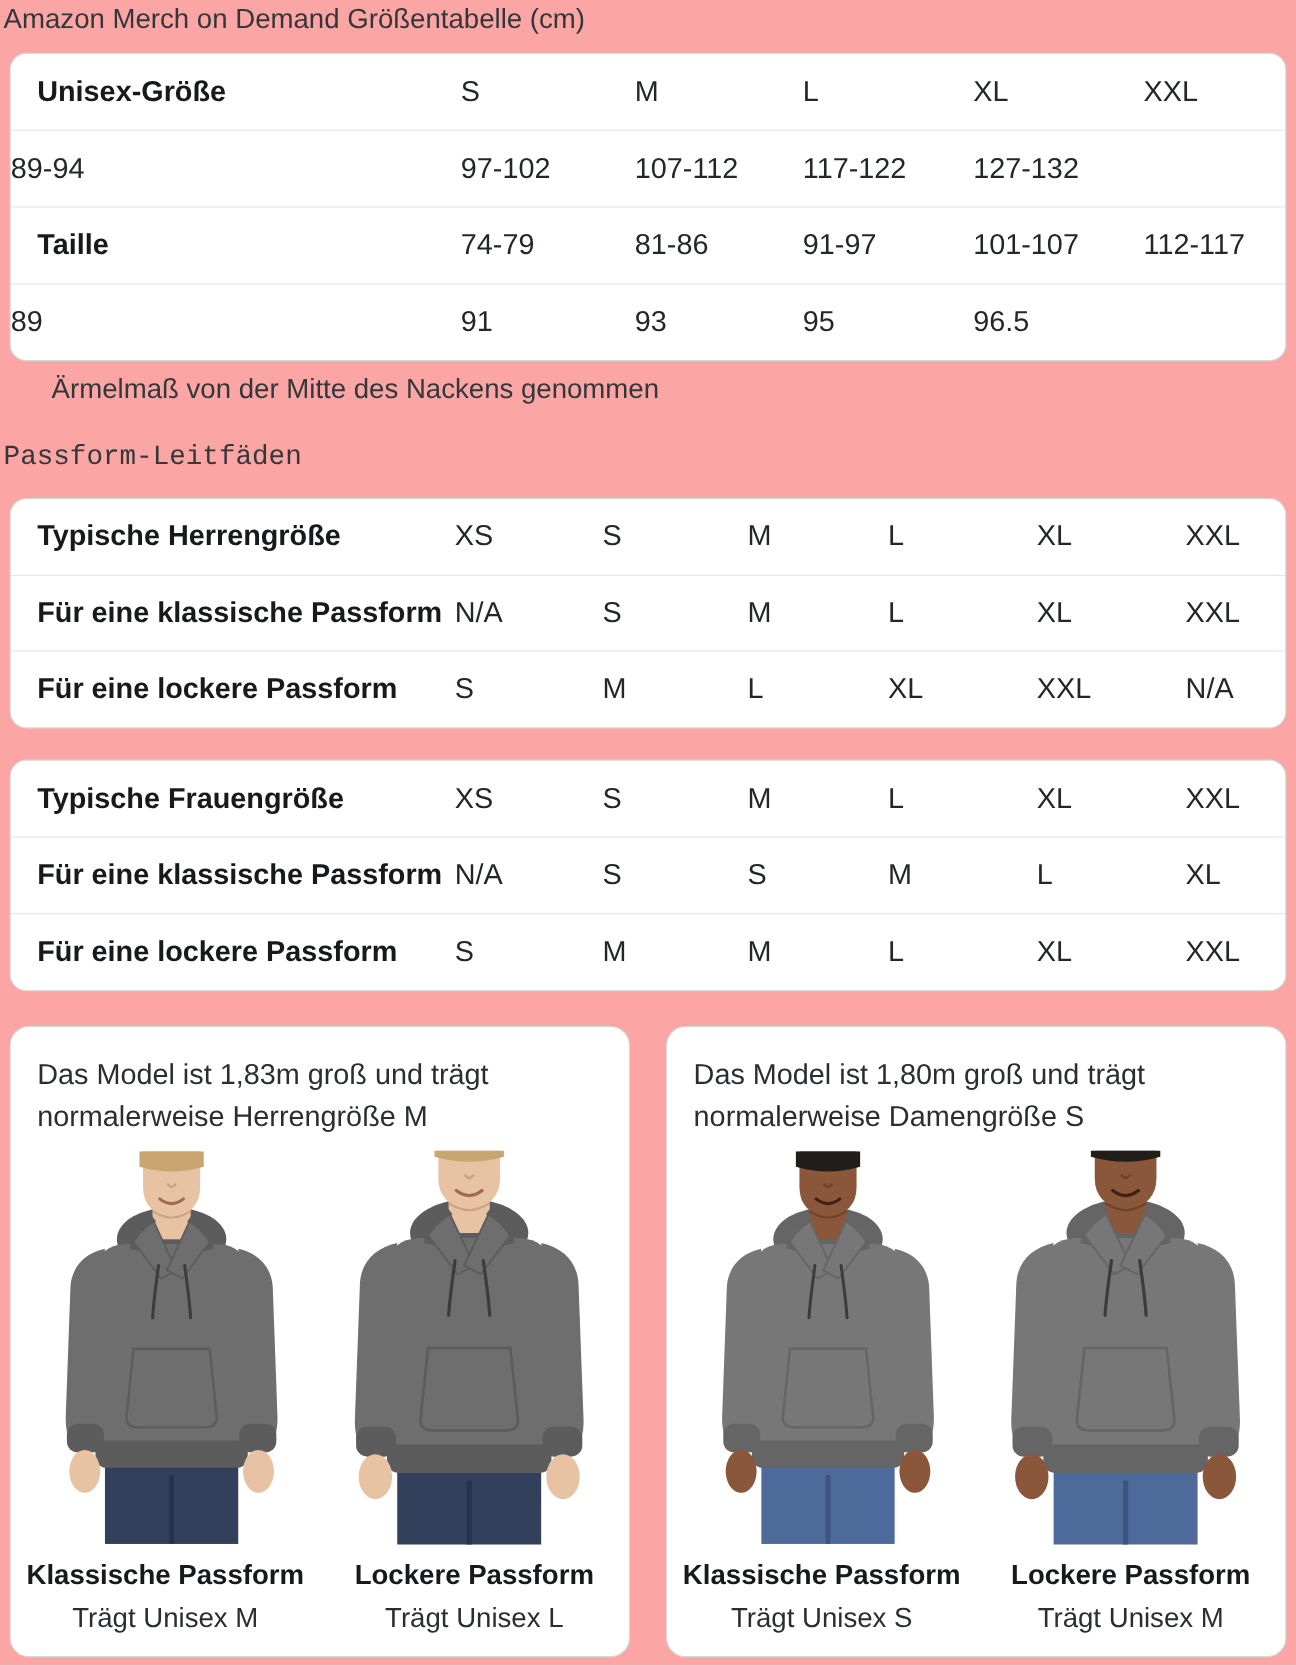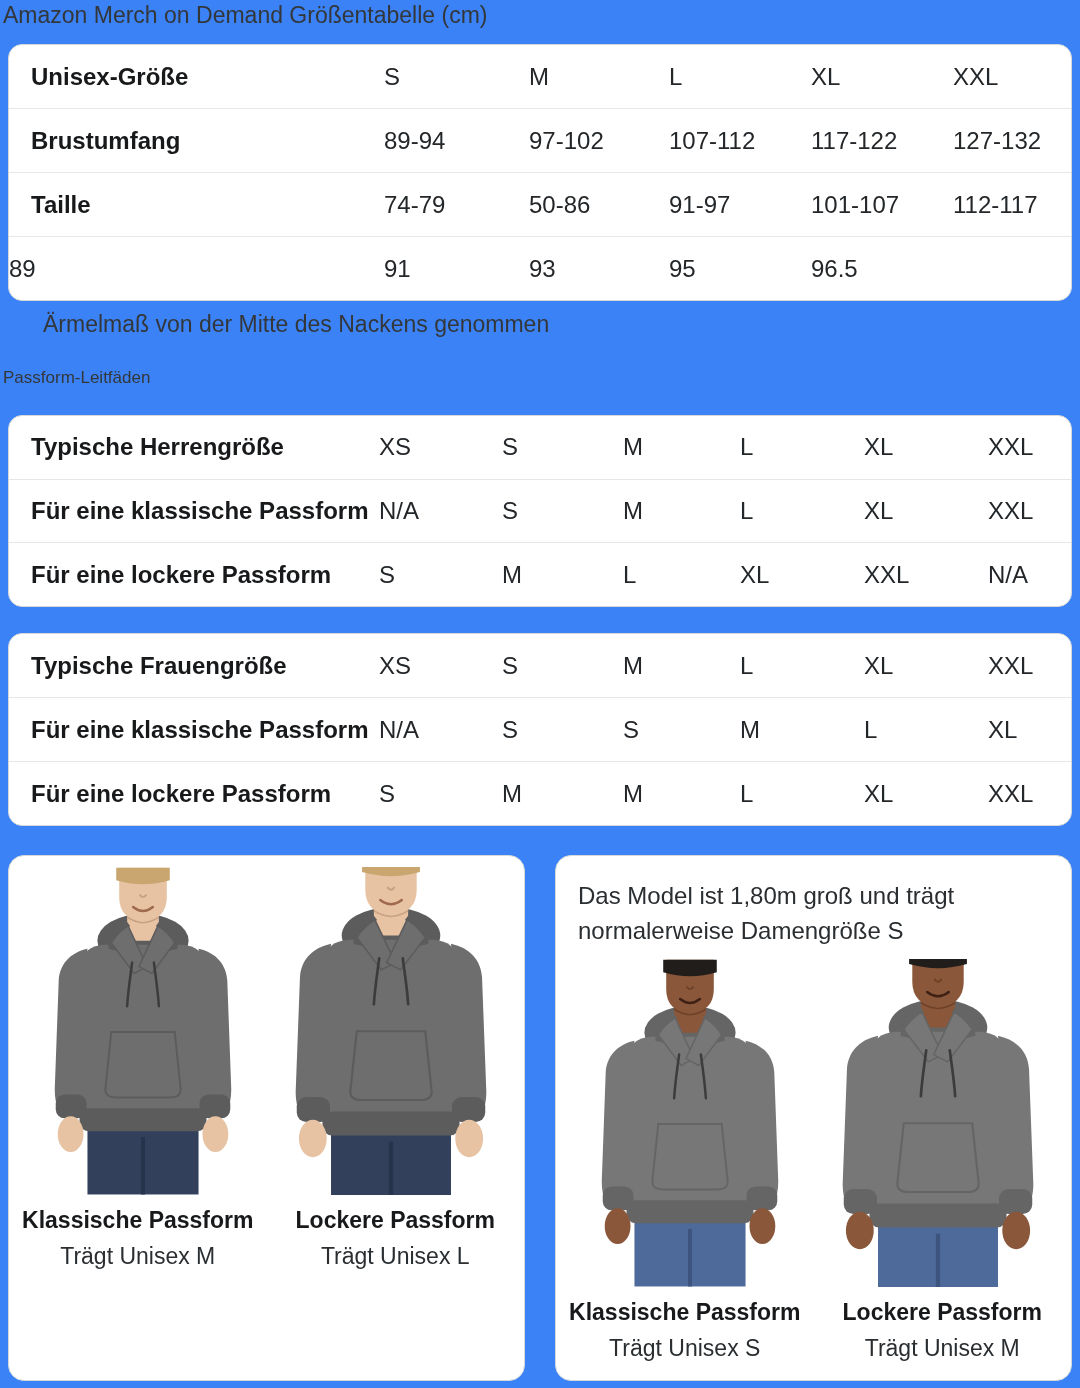--- a/index.html
+++ b/index.html
@@ -1,34 +1,34 @@
 <!DOCTYPE html>
 <html style="--c-text: #1b1e20; --c-muted-text: #33373a; --c-table-border: #d5d9d9; --c-row-divider: #e7e7e7; --c-hoodie-gray: #6e6e6e; --c-male-skin: #e7c3a3; --c-male-hair: #c9a570; --c-male-jeans: #32405c; --c-female-skin: #8a573a; --c-female-hair: #211d1b; --c-female-jeans: #4d6a9b;"><head>
 <meta charset="utf-8">
 <style>
   html,body{margin:0;padding:0;background:#fff;}
-  .page{position:relative;width:1080px;height:1388px;overflow:hidden;background:#3b82f6;
+  .page{position:relative;width:1080px;height:1388px;overflow:hidden;background:#fca5a5;
         font-family:"Liberation Sans","DejaVu Sans",sans-serif;color:var(--c-text,#1b1e20);}
 
   .page-title{position:absolute;top:0px;left:3px;font-size:23px;line-height:30px;color:var(--c-muted-text,#33373a);}
 
   .tablebox{position:absolute;left:8px;width:1062px;border:1px solid var(--c-table-border,#d5d9d9);
             border-radius:14px;background:#fff;display:flex;flex-direction:column;}
   .tablebox .row{flex:1;display:grid;align-items:center;}
   .tablebox .row + .row{border-top:1px solid var(--c-row-divider,#e7e7e7);}
   .size-table{top:44px;height:255px;}
   .size-table .row{grid-template-columns:375px 145px 140px 142px 142px 1fr;}
   .fit-table .row{grid-template-columns:370px 123px 121px 117px 124px 124px 1fr;}
   .fit-table-men{top:415px;height:190px;}
   .fit-table-women{top:633px;height:191px;border-radius:14px;}
   .cell{font-size:24px;color:#24272a;white-space:nowrap;}
   .cell.label{padding-left:22px;font-weight:700;color:#17191b;}
 
   .note{position:absolute;top:311px;left:3px;font-size:23px;color:var(--c-muted-text,#33373a);margin-left:40px;}
-  .section-heading{position:absolute;top:368px;left:3px;font-size:17px;color:var(--c-muted-text,#33373a);}
+  .section-heading{position:absolute;top:368px;left:3px;font-size:23px;color:var(--c-muted-text,#33373a);font-family:Liberation Mono, monospace;}
 
   .model-card{position:absolute;top:855px;width:515px;height:524px;border:1px solid var(--c-table-border,#d5d9d9);
               border-radius:16px;background:#fff;}
   .model-card.left{left:8px;}
   .model-card.right{left:555px;}
   .card-desc{margin:22px 22px 0 22px;font-size:24px;line-height:35px;color:#2a2e31;}
   .photos{display:flex;justify-content:center;gap:10px;margin-top:11px;}
   svg.model-photo{width:238px;height:328px;display:block;background:#fff;}
   .photo-labels{display:flex;margin-top:12px;}
   .label-col{flex:1;text-align:center;}
@@ -85,31 +85,30 @@
   <div class="tablebox size-table">
     <div class="row">
       <div class="cell label">Unisex-Größe</div>
       <div class="cell">S</div>
       <div class="cell">M</div>
       <div class="cell">L</div>
       <div class="cell">XL</div>
       <div class="cell">XXL</div>
     </div>
     <div class="row">
-      <div class="cell label">Brustumfang</div>
       <div class="cell">89-94</div>
       <div class="cell">97-102</div>
       <div class="cell">107-112</div>
       <div class="cell">117-122</div>
       <div class="cell">127-132</div>
     </div>
     <div class="row">
       <div class="cell label">Taille</div>
       <div class="cell">74-79</div>
-      <div class="cell">50-86</div>
+      <div class="cell">81-86</div>
       <div class="cell">91-97</div>
       <div class="cell">101-107</div>
       <div class="cell">112-117</div>
     </div>
     <div class="row">
       <div class="cell">89</div>
       <div class="cell">91</div>
       <div class="cell">93</div>
       <div class="cell">95</div>
       <div class="cell">96.5</div>
@@ -173,20 +172,21 @@
       <div class="cell">S</div>
       <div class="cell">M</div>
       <div class="cell">M</div>
       <div class="cell">L</div>
       <div class="cell">XL</div>
       <div class="cell">XXL</div>
     </div>
   </div>
 
   <div class="model-card left">
+    <div class="card-desc">Das Model ist 1,83m groß und trägt normalerweise Herrengröße M</div>
     <div class="photos">
       <svg class="model-photo male classic" viewBox="0 0 240 330">
           <use href="#hoodie-model"></use>
         </svg>
       <svg class="model-photo male loose" viewBox="0 0 240 330">
           <use href="#hoodie-model"></use>
         </svg>
     </div>
     <div class="photo-labels">
       <div class="label-col">

